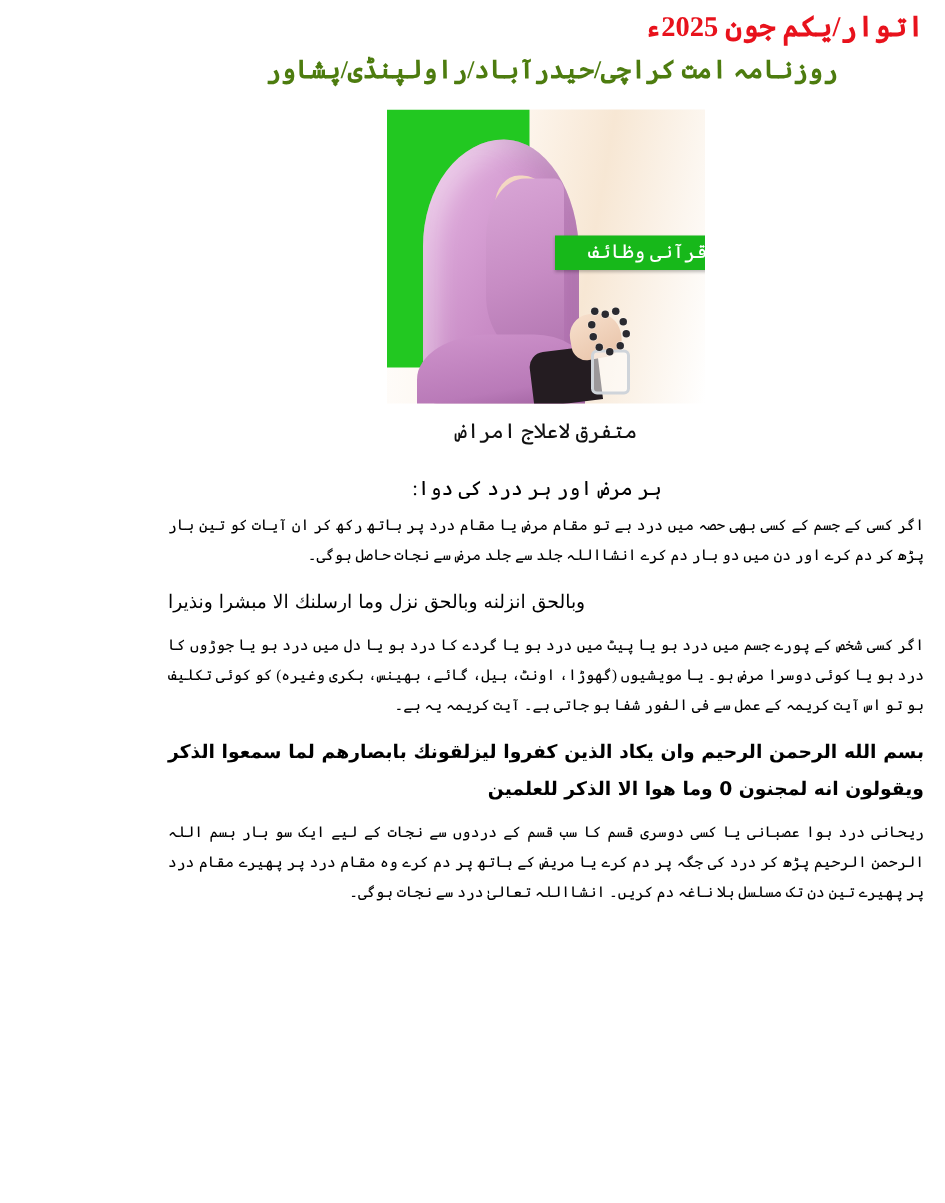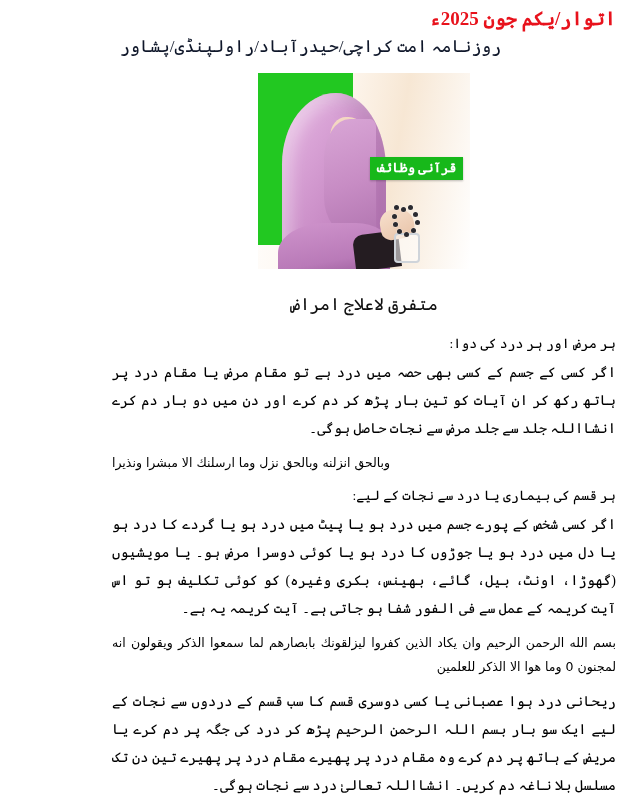--- a/index.html
+++ b/index.html
@@ -34,27 +34,28 @@
     color: #e8121c;
     font-size: 19px;
     font-weight: bold;
     line-height: 1.35;
     text-align: right;
     padding-left: 6px;
     letter-spacing: 0.2px;
     white-space: nowrap;
   }
   .paper-name {
-    color: #0f172a;
+    color: #4d7c0f;
     font-size: 17px;
     line-height: 1.5;
-    text-align: left;
+    text-align: center;
     padding-left: 8px;
     margin-top: 2px;
     white-space: nowrap;
+    font-weight: bold;
   }
 
   
   .figure-wrap {
     margin-top: 14px;
     display: flex;
     flex-direction: column;
     align-items: center;
   }
   .photo {
@@ -180,68 +181,70 @@
     width: 22px;
     height: 26px;
     border: 2px solid #cfd4da;
     border-radius: 4px;
     background: rgba(255,255,255,0.55);
   }
   .banner {
     position: absolute;
     left: 112px;
     top: 84px;
-    padding: 3px 7px 4px 7px;
+    padding: 3px 7px 4px 22px;
     background: #17b81a;
     color: #ffffff;
     font-size: 13px;
-    font-weight: bold;
+    font-weight: normal;
     white-space: nowrap;
     line-height: 1.25;
     box-shadow: 0 1px 2px rgba(0,0,0,0.25);
   }
   .caption {
-    margin-top: 25px;
-    font-size: 17px;
+    margin-top: 10px;
+    font-size: 14px;
     color: #111111;
     text-align: right;
   }
 
   
   .article {
     margin-top: 16px;
     direction: rtl;
     text-align: right;
   }
   .heading {
     font-size: 13.5px;
     line-height: 1.9;
-    margin: 0 0 2px 0;
+    margin: 0 12px 2px 0;
     color: #000;
     font-weight: normal;
+    text-align: center;
   }
   .para {
-    font-size: 14px;
+    font-size: 10px;
     line-height: 2.0;
     margin: 0 0 8px 0;
     text-align: justify;
     text-align-last: right;
     color: #000;
   }
   .arabic {
     font-family: "DejaVu Sans", "Liberation Sans", sans-serif;
     font-size: 12.5px;
     line-height: 1.95;
     margin: 2px 0 8px 0;
     text-align: left;
     direction: rtl;
   }
   .arabic.block {
     text-align: justify;
     text-align-last: right;
+    font-weight: bold;
   }
 </style>
 </head>
 <body>
 
 <div class="page">
 
   <div class="masthead">
     <div class="issue-date">اتوار/یکم جون 2025ء</div>
     <div class="paper-name">روزنامہ امت کراچی/حیدرآباد/راولپنڈی/پشاور</div>
@@ -276,21 +279,20 @@
     </div>
     <div class="caption">متفرق لاعلاج امراض</div>
   </div>
 
   <div class="article">
 
     <p class="heading">ہر مرض اور ہر درد کی دوا:</p>
     <p class="para">اگر کسی کے جسم کے کسی بھی حصہ میں درد ہے تو مقام مرض یا مقام درد پر ہاتھ رکھ کر ان آیات کو تین بار پڑھ کر دم کرے اور دن میں دو بار دم کرے انشااللہ جلد سے جلد مرض سے نجات حاصل ہوگی۔</p>
     <p class="arabic">وبالحق انزلنه وبالحق نزل وما ارسلنك الا مبشرا ونذيرا</p>
 
-    <p class="heading">ہر قسم کی بیماری یا درد سے نجات کے لیے:</p>
     <p class="para">اگر کسی شخص کے پورے جسم میں درد ہو یا پیٹ میں درد ہو یا گردے کا درد ہو یا دل میں درد ہو یا جوڑوں کا درد ہو یا کوئی دوسرا مرض ہو۔ یا مویشیوں (گھوڑا، اونٹ، بیل، گائے، بھینس، بکری وغیرہ) کو کوئی تکلیف ہو تو اس آیت کریمہ کے عمل سے فی الفور شفا ہو جاتی ہے۔ آیت کریمہ یہ ہے۔</p>
     <p class="arabic block">بسم الله الرحمن الرحيم وان يكاد الذين كفروا ليزلقونك بابصارهم لما سمعوا الذكر ويقولون انه لمجنون 0 وما هوا الا الذكر للعلمين</p>
     <p class="para">ریحانی درد ہوا عصبانی یا کسی دوسری قسم کا سب قسم کے دردوں سے نجات کے لیے ایک سو بار بسم اللہ الرحمن الرحیم پڑھ کر درد کی جگہ پر دم کرے یا مریض کے ہاتھ پر دم کرے وہ مقام درد پر پھیرے مقام درد پر پھیرے تین دن تک مسلسل بلا ناغہ دم کریں۔ انشااللہ تعالیٰ درد سے نجات ہوگی۔</p>
 
 
   </div>
 
 </div>
 
 </body></html>

